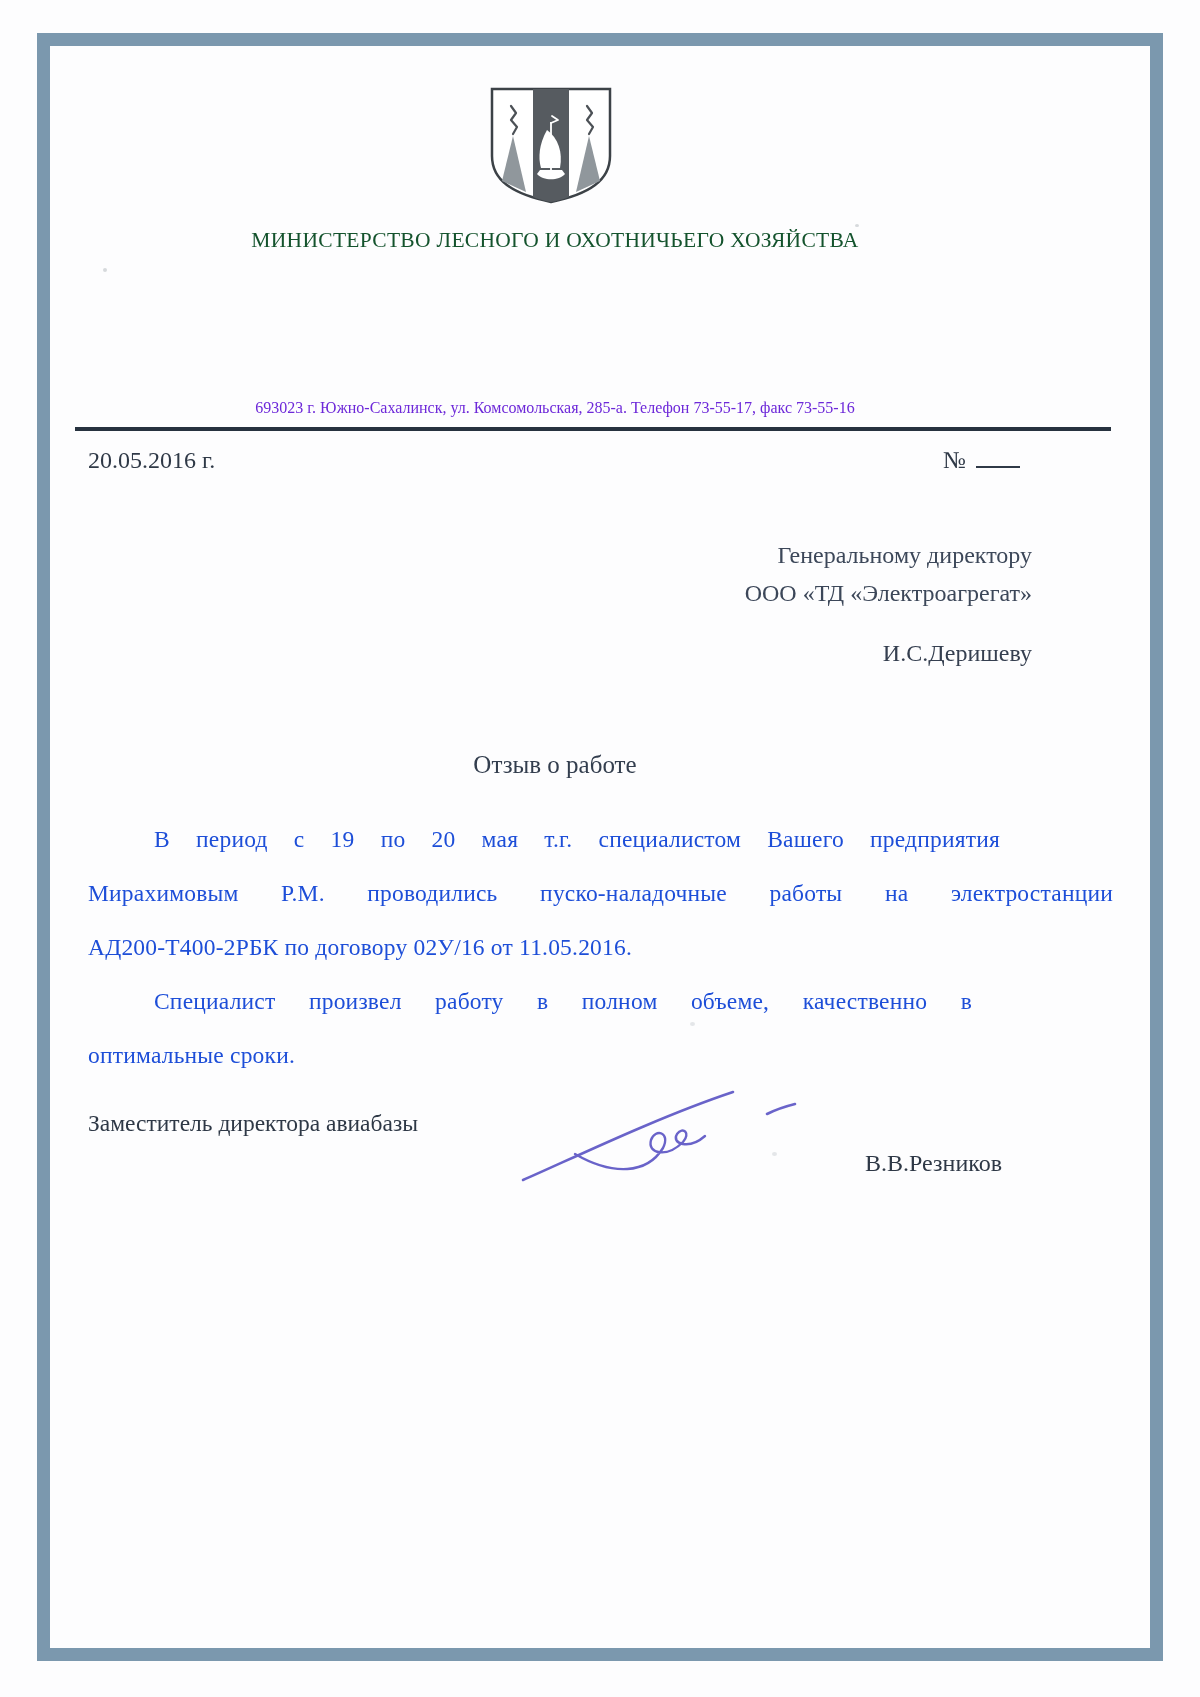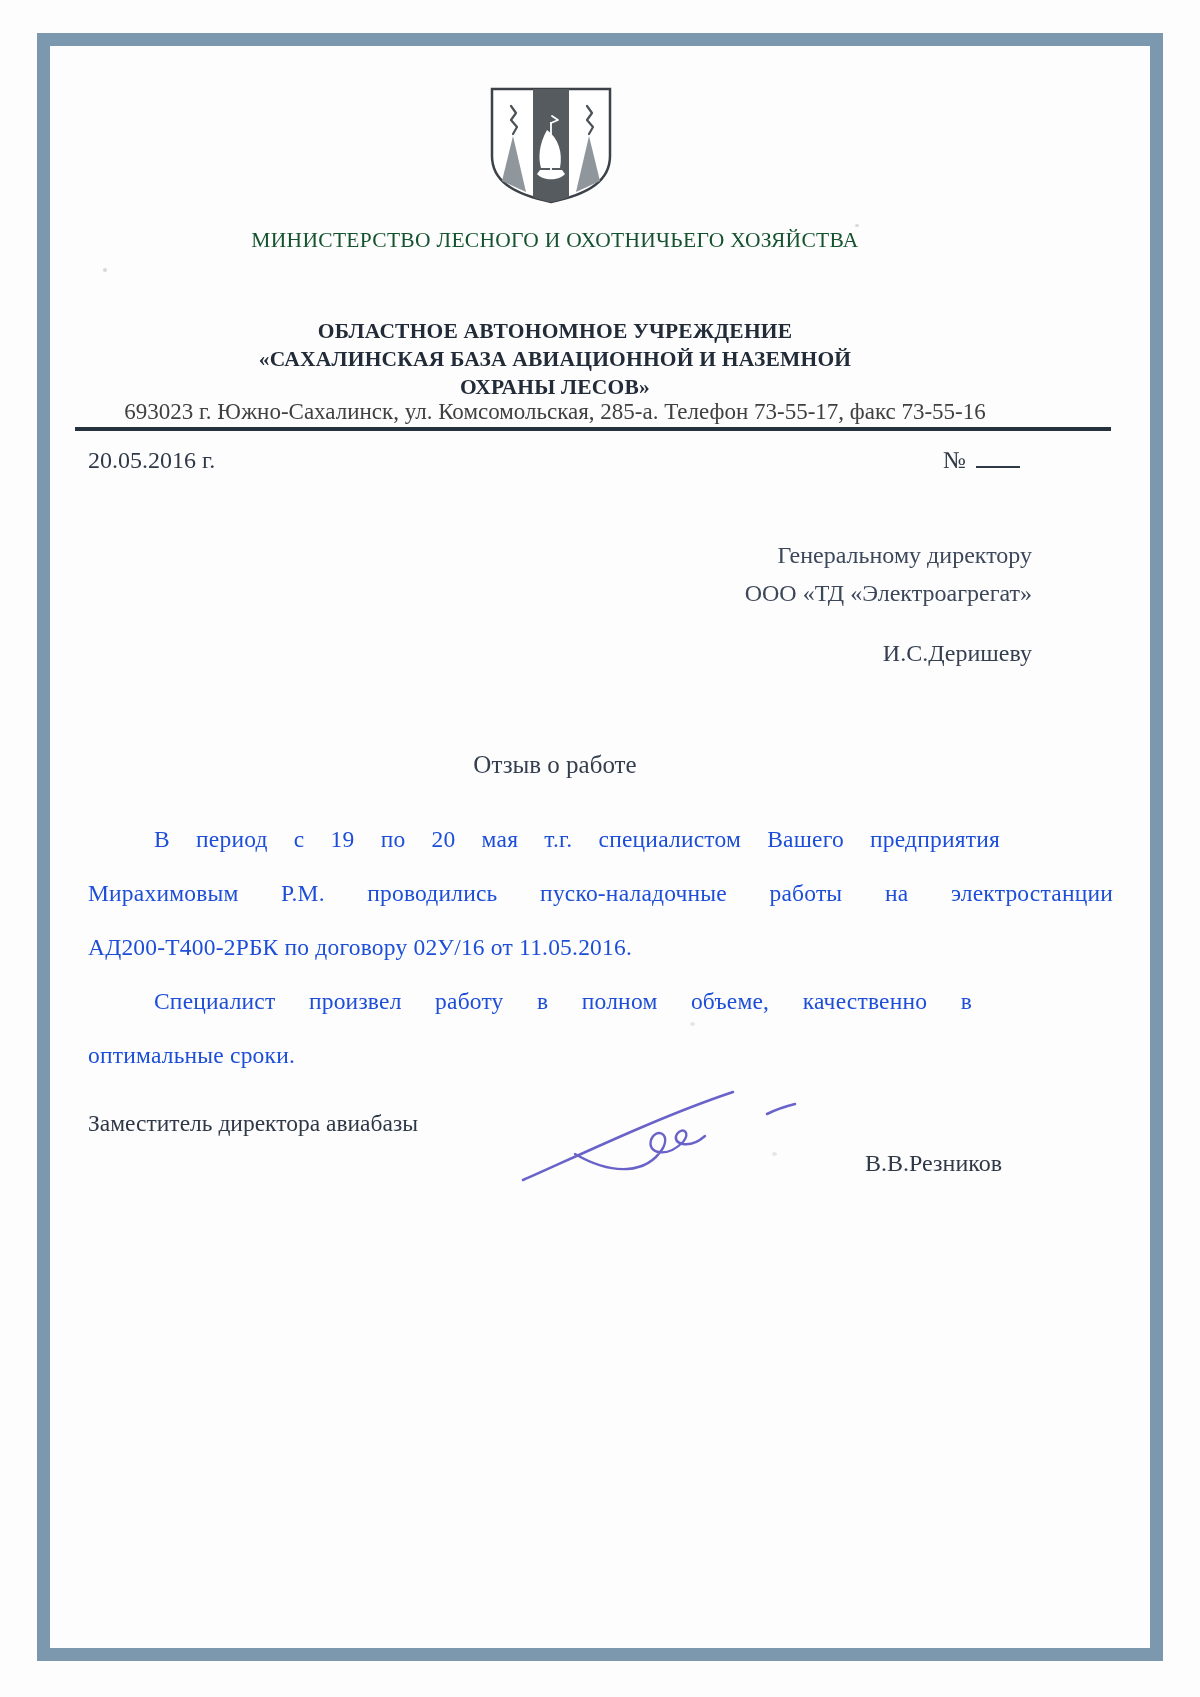--- a/index.html
+++ b/index.html
@@ -9,21 +9,21 @@
     font-family:"Liberation Serif", serif; color:#2b3545;
   }
   .frame {
     position:absolute; left:37px; top:33px; width:1126px; height:1628px;
     border:13px solid #7b98ae; box-sizing:border-box;
   }
   .emblem { position:absolute; left:489px; top:86px; }
   .center-col { position:absolute; left:85px; width:940px; text-align:center; }
   .ministry { top:226px; font-size:21.5px; line-height:29px; letter-spacing:.3px; color:#14532d; }
   .org      { top:317px; font-size:21.5px; line-height:28px; font-weight:bold; color:#222b38; letter-spacing:.2px; }
-  .address  { top:399px; font-size:23px; color:#404040; }
+  .address  { top:399px; font-size:16px; color:#6d28d9; }
   .rule { position:absolute; left:75px; top:427px; width:1036px; height:4px; background:#27323f; }
   .date { position:absolute; left:88px; top:447px; font-size:24px; color:#2f3947; }
   .num  { position:absolute; left:943px; top:447px; font-size:24px; color:#2f3947; }
   .num-line { display:inline-block; width:44px; border-bottom:2px solid #2f3947; margin-left:10px; }
   .recipient { position:absolute; left:500px; width:532px; top:536px; text-align:right;
                font-size:24px; line-height:38px; color:#3c4759; }
   .recipient-name { position:absolute; left:500px; width:532px; top:640px; text-align:right;
                font-size:24px; color:#353f50; }
   .doc-title { position:absolute; left:85px; width:940px; top:751px; text-align:center;
                font-size:25px; color:#333e4e; }
@@ -58,25 +58,20 @@
     <path d="M62,36 V86" stroke="#ffffff" stroke-width="1.8"></path>
     <path d="M62,37 L69,34 L63,30" stroke="#ffffff" stroke-width="1.8" fill="none" stroke-linejoin="round" stroke-linecap="round"></path>
     <path d="M58,44 C50,58 49,72 52,82 L71,82 C74,66 69,52 58,44 Z" fill="#ffffff"></path>
     <path d="M48,88 C54,95 70,95 76,88 L73,84 H51 Z" fill="#ffffff"></path>
   </svg>
 
   <div class="center-col ministry">
     <div>МИНИСТЕРСТВО ЛЕСНОГО И ОХОТНИЧЬЕГО ХОЗЯЙСТВА</div>
   </div>
 
-  <div class="center-col org">
-    <div>ОБЛАСТНОЕ АВТОНОМНОЕ УЧРЕЖДЕНИЕ</div>
-    <div>«САХАЛИНСКАЯ БАЗА АВИАЦИОННОЙ И НАЗЕМНОЙ</div>
-    <div>ОХРАНЫ ЛЕСОВ»</div>
-  </div>
 
   <div class="center-col address">693023 г. Южно-Сахалинск, ул. Комсомольская, 285-а. Телефон 73-55-17, факс 73-55-16</div>
 
   <div class="rule"></div>
 
   <div class="date">20.05.2016 г.</div>
 
   <div class="num">
     <span>№</span><span class="num-line"></span>
   </div>

